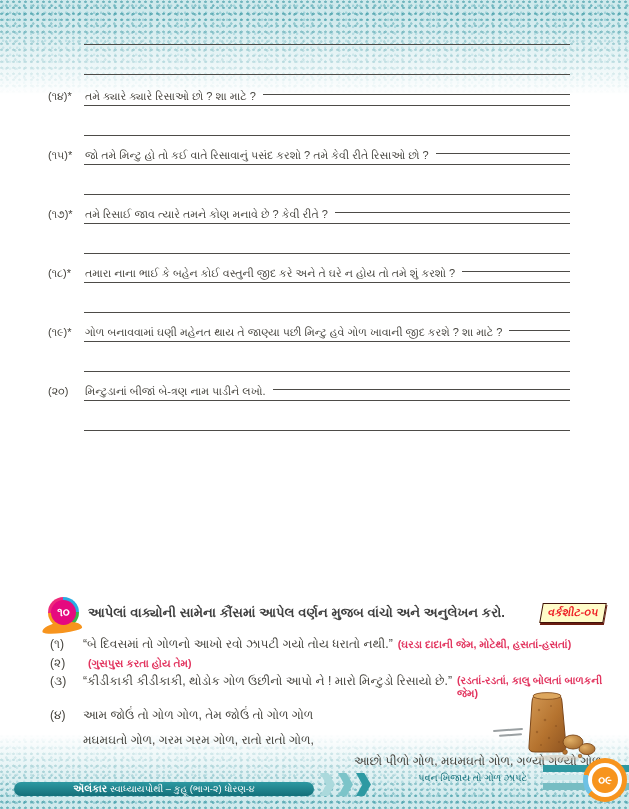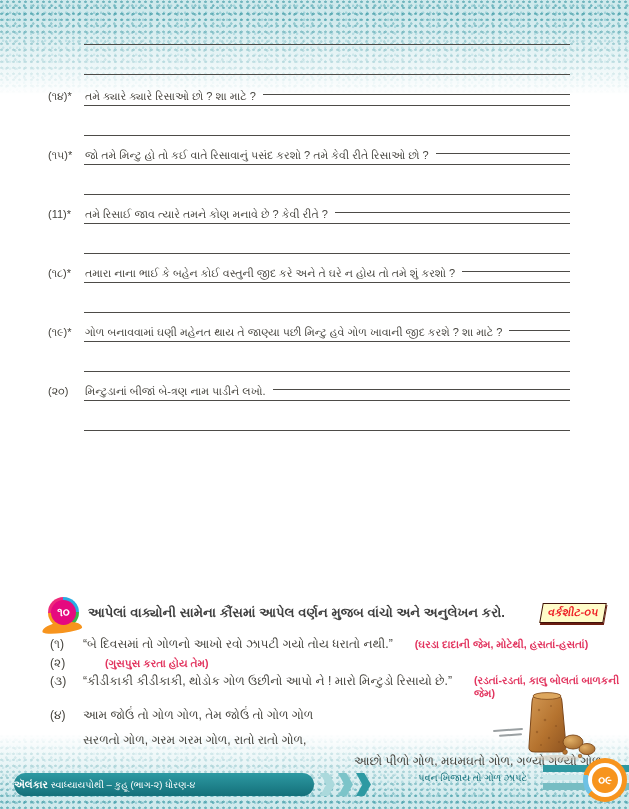--- a/index.html
+++ b/index.html
@@ -49,35 +49,35 @@
     background:#f7941d;border-radius:50% 50% 50% 50%/70% 70% 30% 30%;
     transform:rotate(-7deg);z-index:-1;}
   .act-title{flex:1;color:#404040;font-weight:bold;font-size:13.2px;line-height:1.15;}
   .ws-badge{flex:0 0 auto;background:#fffcc9;border:1.6px solid #40120a;
     color:#ed1c24;font-weight:bold;font-size:11px;padding:2px 6px 3px;
     transform:skewX(-10deg);box-shadow:1px 2px 0 #6b1d10;white-space:nowrap;}
   .items{padding:9px 24px 0 50px;font-size:12.2px;}
   .item{display:flex;align-items:baseline;margin-bottom:4.5px;}
   .item-num{flex:0 0 33px;}
   .item-text{white-space:nowrap;}
-  .item-ann{color:#e2355f;font-size:10.6px;margin-left:22px;white-space:nowrap;font-weight:bold;}
+  .item-ann{color:#e2355f;font-size:10.6px;margin-left:5px;white-space:nowrap;font-weight:bold;}
   .item-ann.wrap{white-space:normal;flex:0 0 148px;line-height:1.25;align-self:flex-start;}
   .poem{margin-left:33px;}
   .poem-line{line-height:21px;white-space:nowrap;}
   .poem-last{display:flex;align-items:baseline;justify-content:flex-end;}
 
   
   .jaggery{position:absolute;right:30px;top:690px;width:100px;height:76px;}
   .caption-marks{position:absolute;left:-6px;top:36px;width:30px;}
   .caption-marks i{display:block;height:2px;background:#9aa0a2;border-radius:2px;margin:3px 0;transform:rotate(-4deg);}
   .caption-marks i:nth-child(2){width:78%;margin-left:6px;}
 
   
-  .footer-bar{position:absolute;left:14px;bottom:13px;width:300px;height:23px;border-radius:12px;
-    background:linear-gradient(180deg,#2d99a2,#14707a);display:flex;align-items:center;justify-content:flex-start;
+  .footer-bar{position:absolute;left:14px;bottom:13px;width:300px;height:14px;border-radius:12px;
+    background:linear-gradient(180deg,#2d99a2,#14707a);display:flex;align-items:center;justify-content:center;
     color:#fff;font-size:9.5px;white-space:nowrap;z-index:2;}
   .footer-bar .brand{font-weight:bold;font-size:10.3px;margin-right:3px;}
   .chevrons{position:absolute;left:320px;bottom:13px;display:flex;gap:3px;z-index:2;}
   .chevrons span{width:15px;height:23px;display:block;
     clip-path:polygon(0 0,55% 0,100% 50%,55% 100%,0 100%,42% 50%);}
   .chevrons .c1{background:#abd9dc;}
   .chevrons .c2{background:#7cc4c9;}
   .chevrons .c3{background:#2d99a2;}
   .chapter-label{position:absolute;right:102px;bottom:25px;color:#14707a;font-weight:normal;font-size:9.6px;white-space:nowrap;z-index:2;}
   .stripes{position:absolute;right:0;bottom:16px;width:86px;z-index:1;}
@@ -119,21 +119,21 @@
         <span class="q-text">જો તમે મિન્ટુ હો તો કઈ વાતે રિસાવાનું પસંદ કરશો ? તમે કેવી રીતે રિસાઓ છો ?</span>
         <span class="q-tail"></span>
       </div>
       <div class="ans-line"></div>
       <div class="ans-line"></div>
     </div>
 
 
     <div class="q-block">
       <div class="q-row">
-        <span class="q-num">(11)*</span>
+        <span class="q-num">(૧૭)*</span>
         <span class="q-text">તમે રિસાઈ જાવ ત્યારે તમને કોણ મનાવે છે ? કેવી રીતે ?</span>
         <span class="q-tail"></span>
       </div>
       <div class="ans-line"></div>
       <div class="ans-line"></div>
     </div>
 
     <div class="q-block">
       <div class="q-row">
         <span class="q-num">(૧૮)*</span>
@@ -188,21 +188,21 @@
       <div class="item">
         <span class="item-num">(૩)</span>
         <span class="item-text">“કીડીકાકી કીડીકાકી, થોડોક ગોળ ઉછીનો આપો ને ! મારો મિન્ટુડો રિસાયો છે.”</span>
         <span class="item-ann wrap">(રડતાં-રડતાં, કાલુ બોલતાં બાળકની જેમ)</span>
       </div>
       <div class="item">
         <span class="item-num">(૪)</span>
         <span class="poem-line">આમ જોઉં તો ગોળ ગોળ, તેમ જોઉં તો ગોળ ગોળ</span>
       </div>
       <div class="poem">
-        <div class="poem-line">સરળતો ગોળ, ગરમ ગરમ ગોળ, રાતો રાતો ગોળ,</div>
+        <div class="poem-line">મઘમઘતો ગોળ, ગરમ ગરમ ગોળ, રાતો રાતો ગોળ,</div>
         <div class="poem-line poem-last">
           <span>આછો પીળો ગોળ, મઘમઘતો ગોળ, ગળ્યો ગળ્યો ગોળ.</span>
         </div>
       </div>
     </div>
   </div>
 
   <div class="jaggery">
     <span class="caption-marks">
         <i></i>

